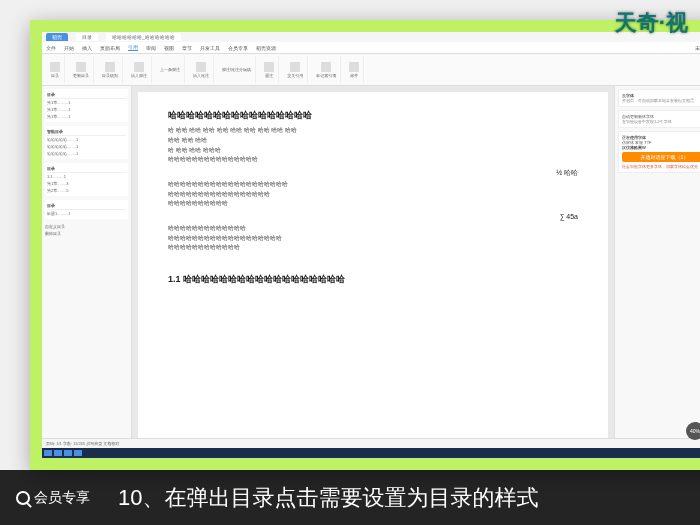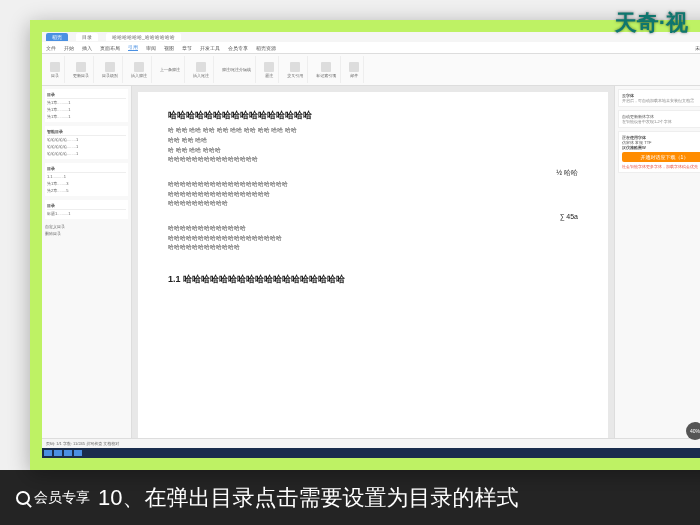--- a/index.html
+++ b/index.html
@@ -27,21 +27,21 @@
 .page .formula{font-size:7px;margin:2px 0}
 .right-panel{width:100px;background:#f8f8f8;border-left:1px solid #ddd;padding:3px;font-size:4px;color:#555}
 .right-box{background:#fff;padding:3px;margin-bottom:3px;border:1px solid #eee}
 .orange-btn{background:#ff8c00;color:#fff;padding:2px;text-align:center;border-radius:2px;margin:2px 0;font-size:5px}
 .statusbar{position:absolute;bottom:10px;left:0;right:0;height:10px;background:#f5f5f5;border-top:1px solid #ddd;display:flex;align-items:center;padding:0 4px;font-size:4px;color:#666;justify-content:space-between}
 .zoom-badge{position:absolute;bottom:18px;right:10px;width:18px;height:18px;background:#555;border-radius:50%;color:#fff;font-size:5px;display:flex;align-items:center;justify-content:center}
 .taskbar{position:absolute;bottom:0;left:0;right:0;height:10px;background:#1a2d4d;display:flex;align-items:center;padding:0 2px;gap:2px}
 .task-icon{width:8px;height:6px;background:#4a90e2}
 .caption{position:absolute;bottom:0;left:0;right:0;height:55px;background:rgba(0,0,0,.85);display:flex;align-items:center;padding:0 16px;color:#fff;z-index:50}
 .caption-logo{font-size:14px;display:flex;align-items:center;gap:4px}
-.caption-text{font-size:22px;margin-left:8px;font-weight:500}
+.caption-text{font-size:22px;margin-left:28px;font-weight:500}
 .lens{display:inline-block;width:14px;height:14px;border:2px solid #fff;border-radius:50%;position:relative}
 .lens::after{content:"";position:absolute;width:6px;height:2px;background:#fff;bottom:-3px;right:-4px;transform:rotate(45deg)}
 </style>
 </head>
 <body>
 
 <div class="watermark">天奇·视</div>
 
 <div class="monitor">
 <div class="screen">

